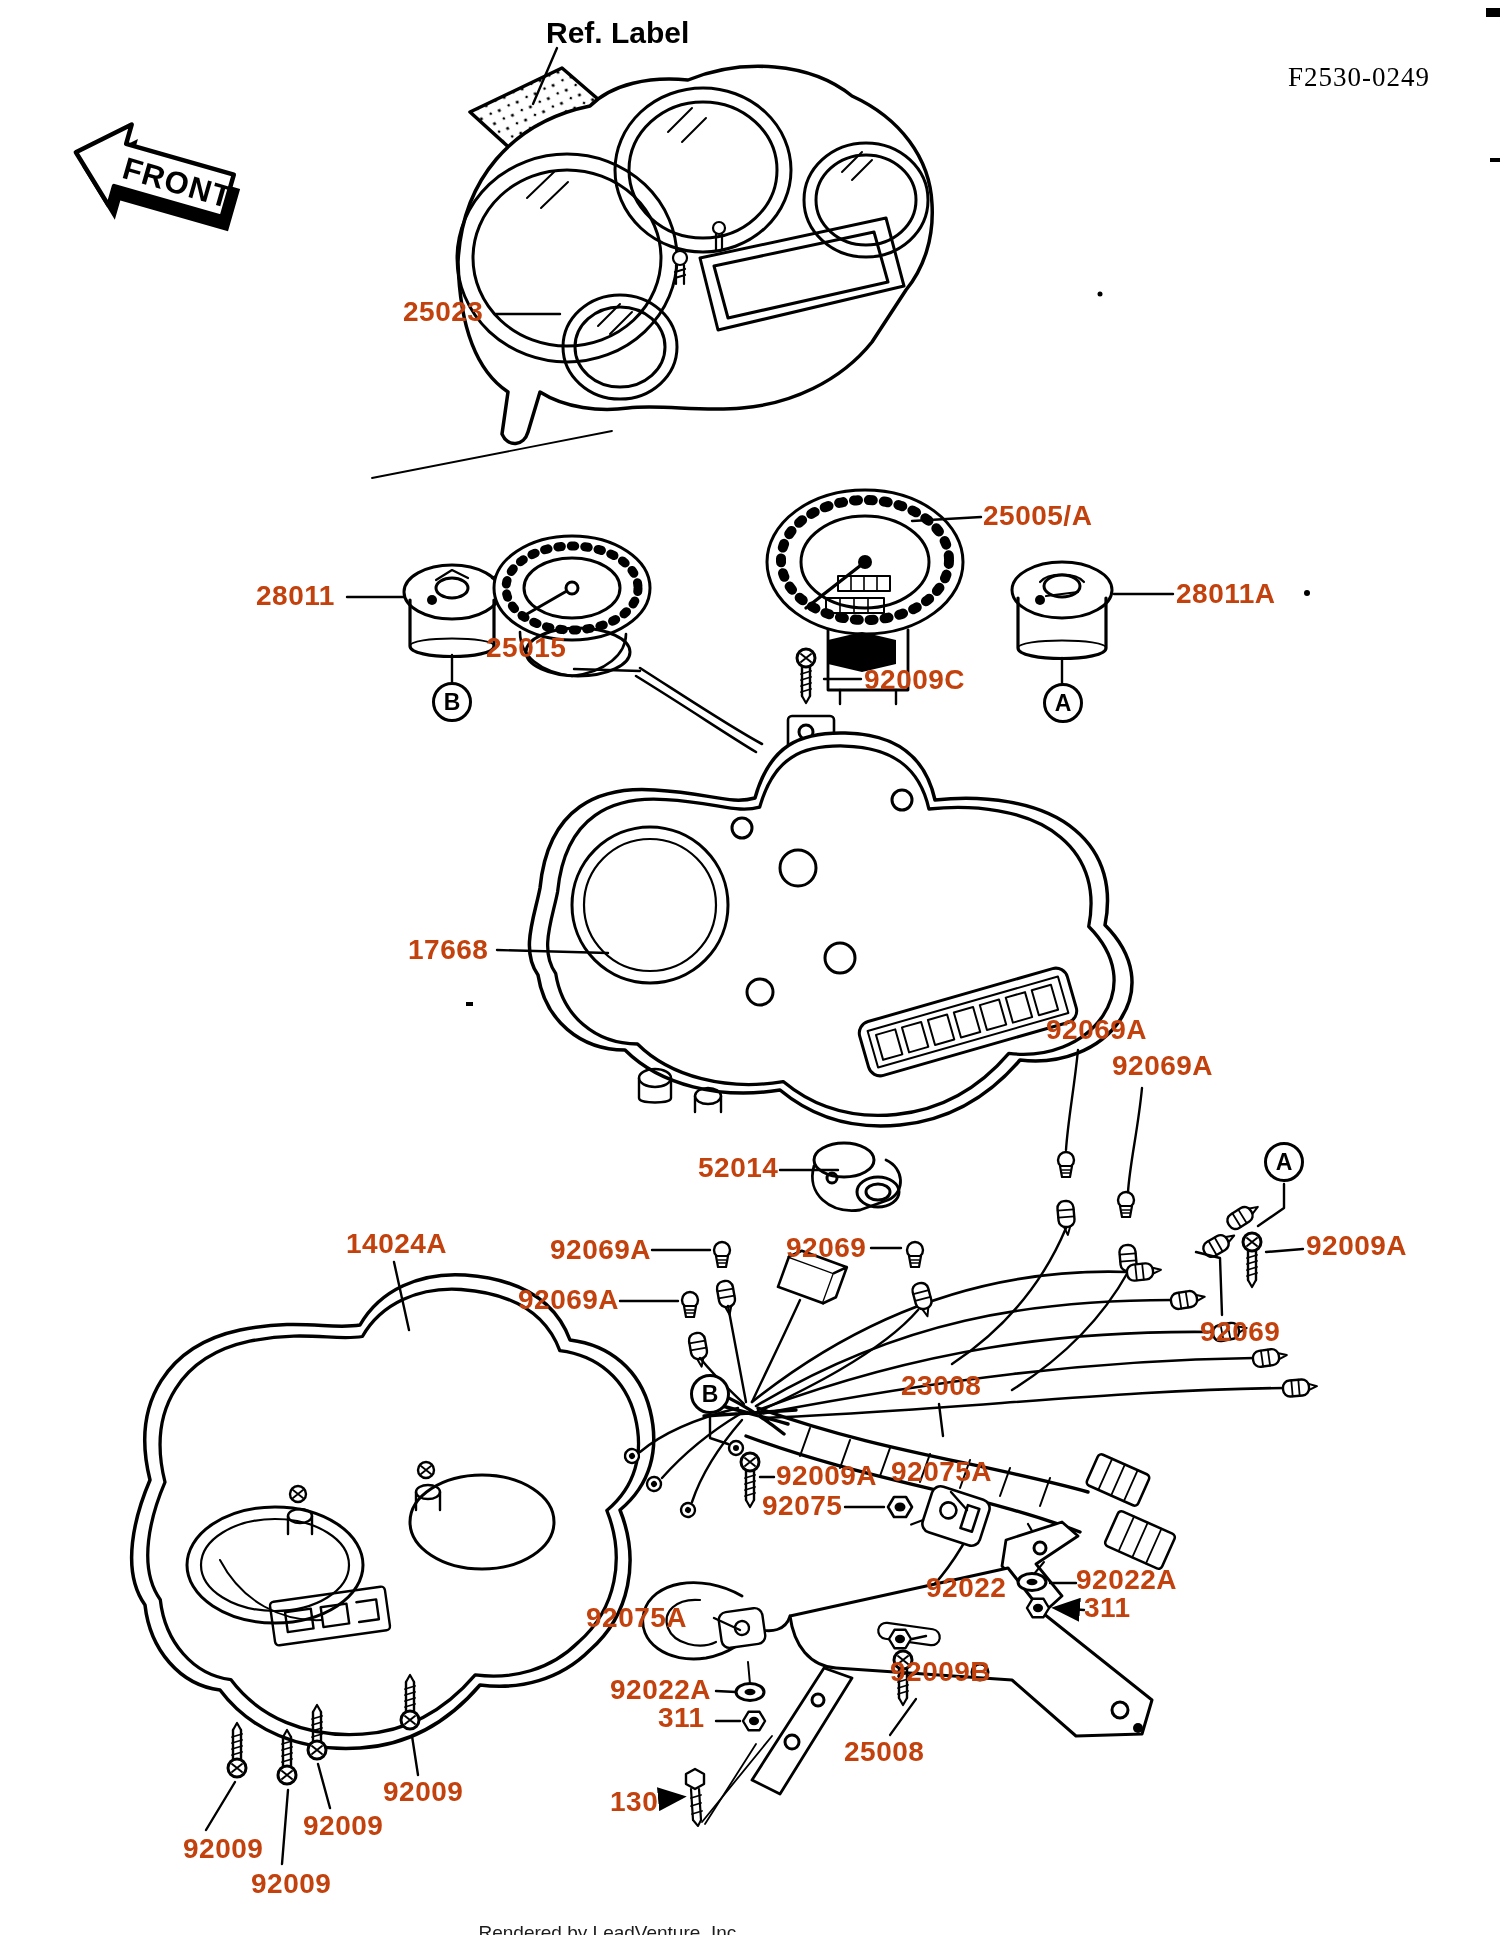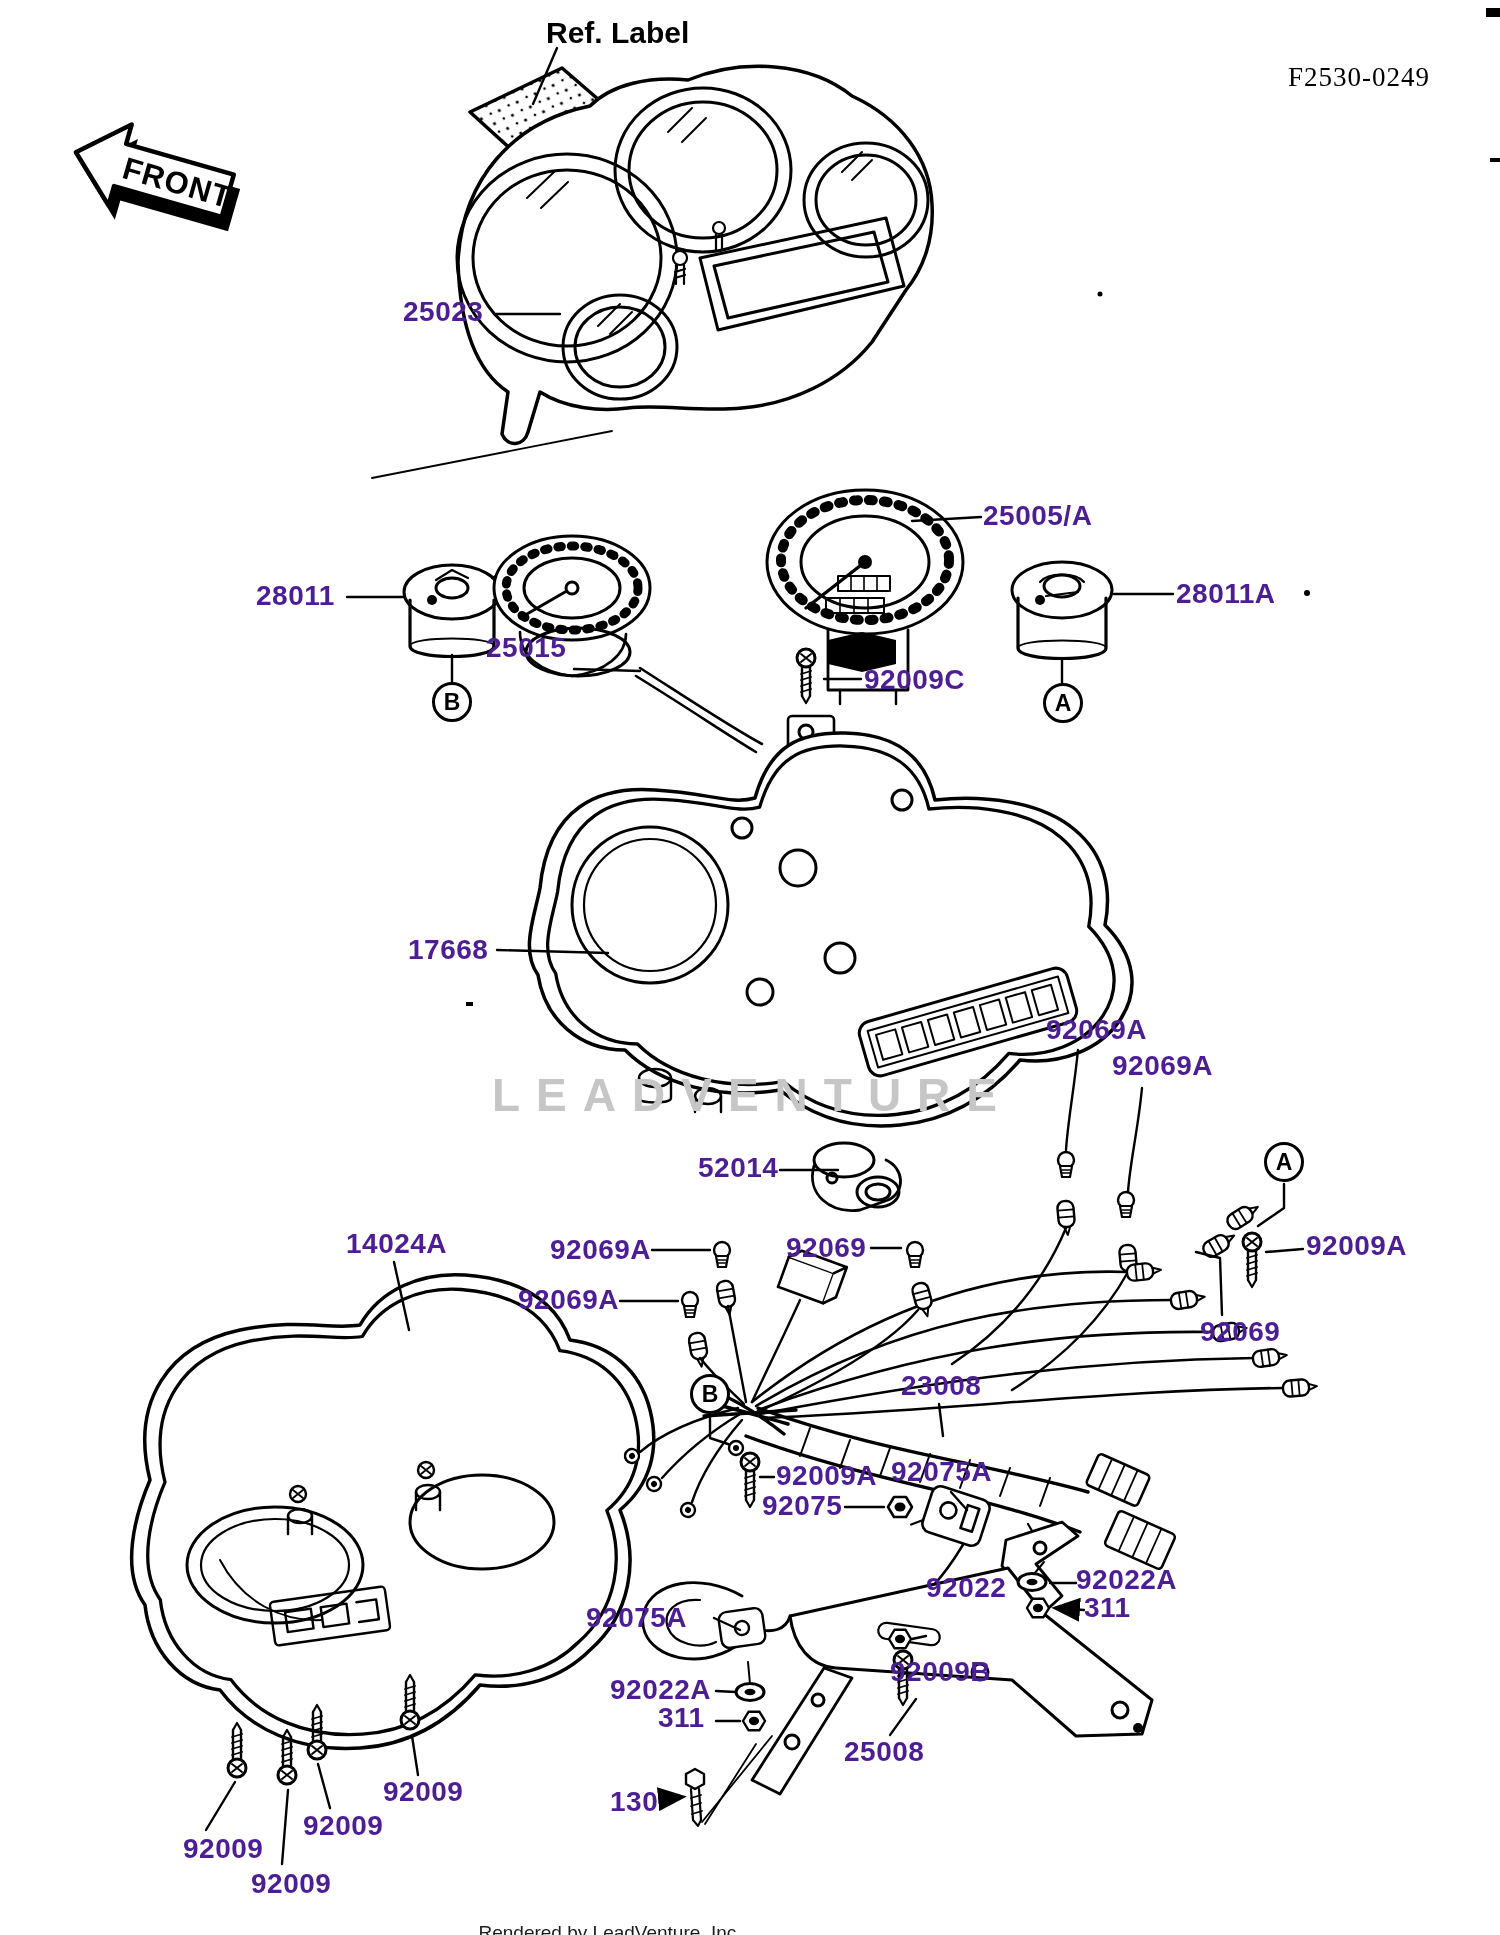--- a/index.html
+++ b/index.html
@@ -1,20 +1,20 @@
 <!DOCTYPE html>
 <html><head>
 <meta charset="utf-8">
 <style>
   html,body{margin:0;padding:0;background:#fff;}
   .page{position:relative;width:1500px;height:1935px;background:#ffffff;overflow:hidden;
         font-family:"Liberation Sans",sans-serif;color:#000;}
   svg.art{position:absolute;left:0;top:0;}
   .lbl{position:absolute;font:bold 28px "Liberation Sans",sans-serif;letter-spacing:.5px;
-       white-space:nowrap;color:#4c1d95;}
+       white-space:nowrap;color:#c2410c;}
   .fig{position:absolute;font:27px "Liberation Serif",serif;letter-spacing:1px;margin-top:48px;}
   .refnote{position:absolute;font:bold 30px "Liberation Sans",sans-serif;}
   .circ{position:absolute;width:34px;height:34px;border:3px solid #000;border-radius:50%;
         display:flex;align-items:center;justify-content:center;
         font:bold 23px "Liberation Sans",sans-serif;background:#fff;}
   .footer{position:absolute;left:445px;top:1898px;width:330px;text-align:center;
           font:19px "Liberation Sans",sans-serif;color:#1c1c1c;margin-top:24px;}
   .wmtext{position:absolute;left:492px;top:1068px;font:bold 46px "Liberation Sans",sans-serif;
           color:#c6c6c6;letter-spacing:16px;}
 </style>
@@ -437,21 +437,20 @@
   </g>
 
   <g stroke="none" fill="#000">
     <rect x="1486" y="8" width="14" height="9"></rect>
     <rect x="1490" y="158" width="10" height="4"></rect>
     <circle cx="1307" cy="593" r="3"></circle>
     <circle cx="1100" cy="294" r="2.5"></circle>
   </g>
 </svg>
 
-<div class="wmtext">LEADVENTURE</div>
 
 <div class="fig" style="left:1288px;top:14px">F2530-0249</div>
 <div class="refnote" style="left:546px;top:16px;position:absolute">Ref. Label</div>
 
 <div class="lbl" style="left:403px;top:296px">25023</div>
 <div class="lbl" style="left:983px;top:500px">25005/A</div>
 <div class="lbl" style="left:256px;top:580px">28011</div>
 <div class="lbl" style="left:486px;top:632px">25015</div>
 <div class="lbl" style="left:864px;top:664px">92009C</div>
 <div class="lbl" style="left:1176px;top:578px">28011A</div>

